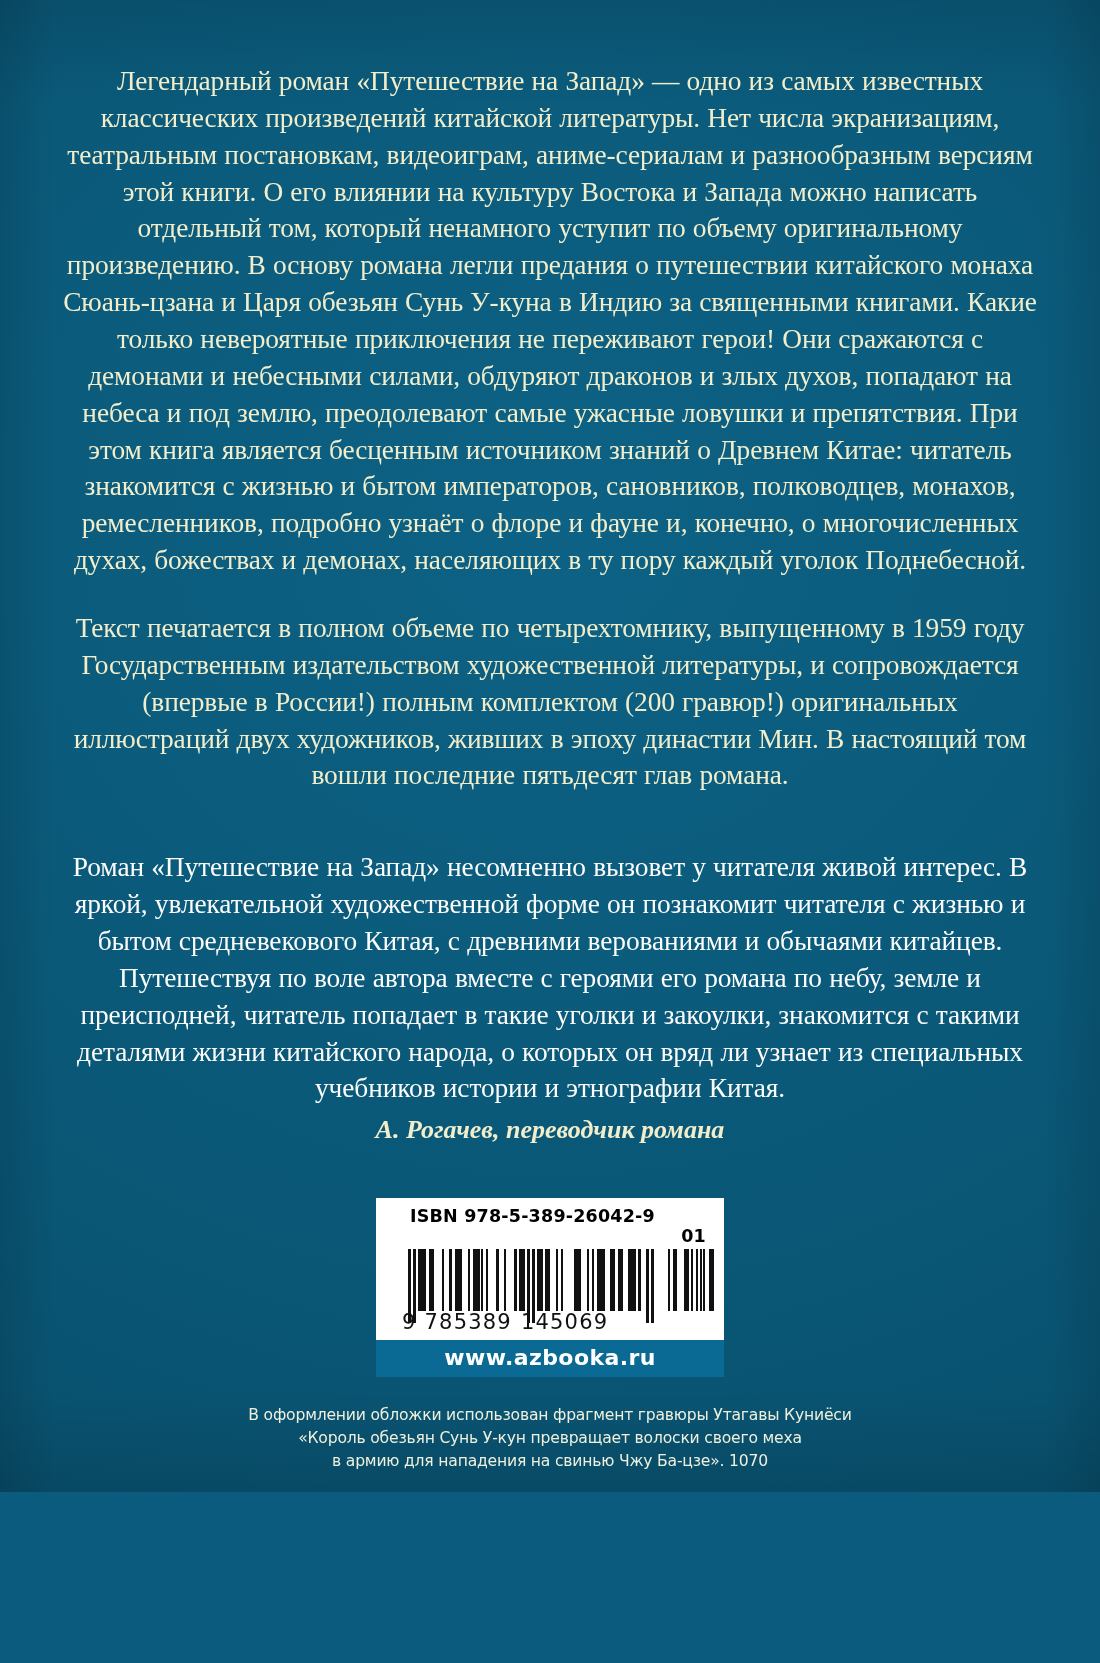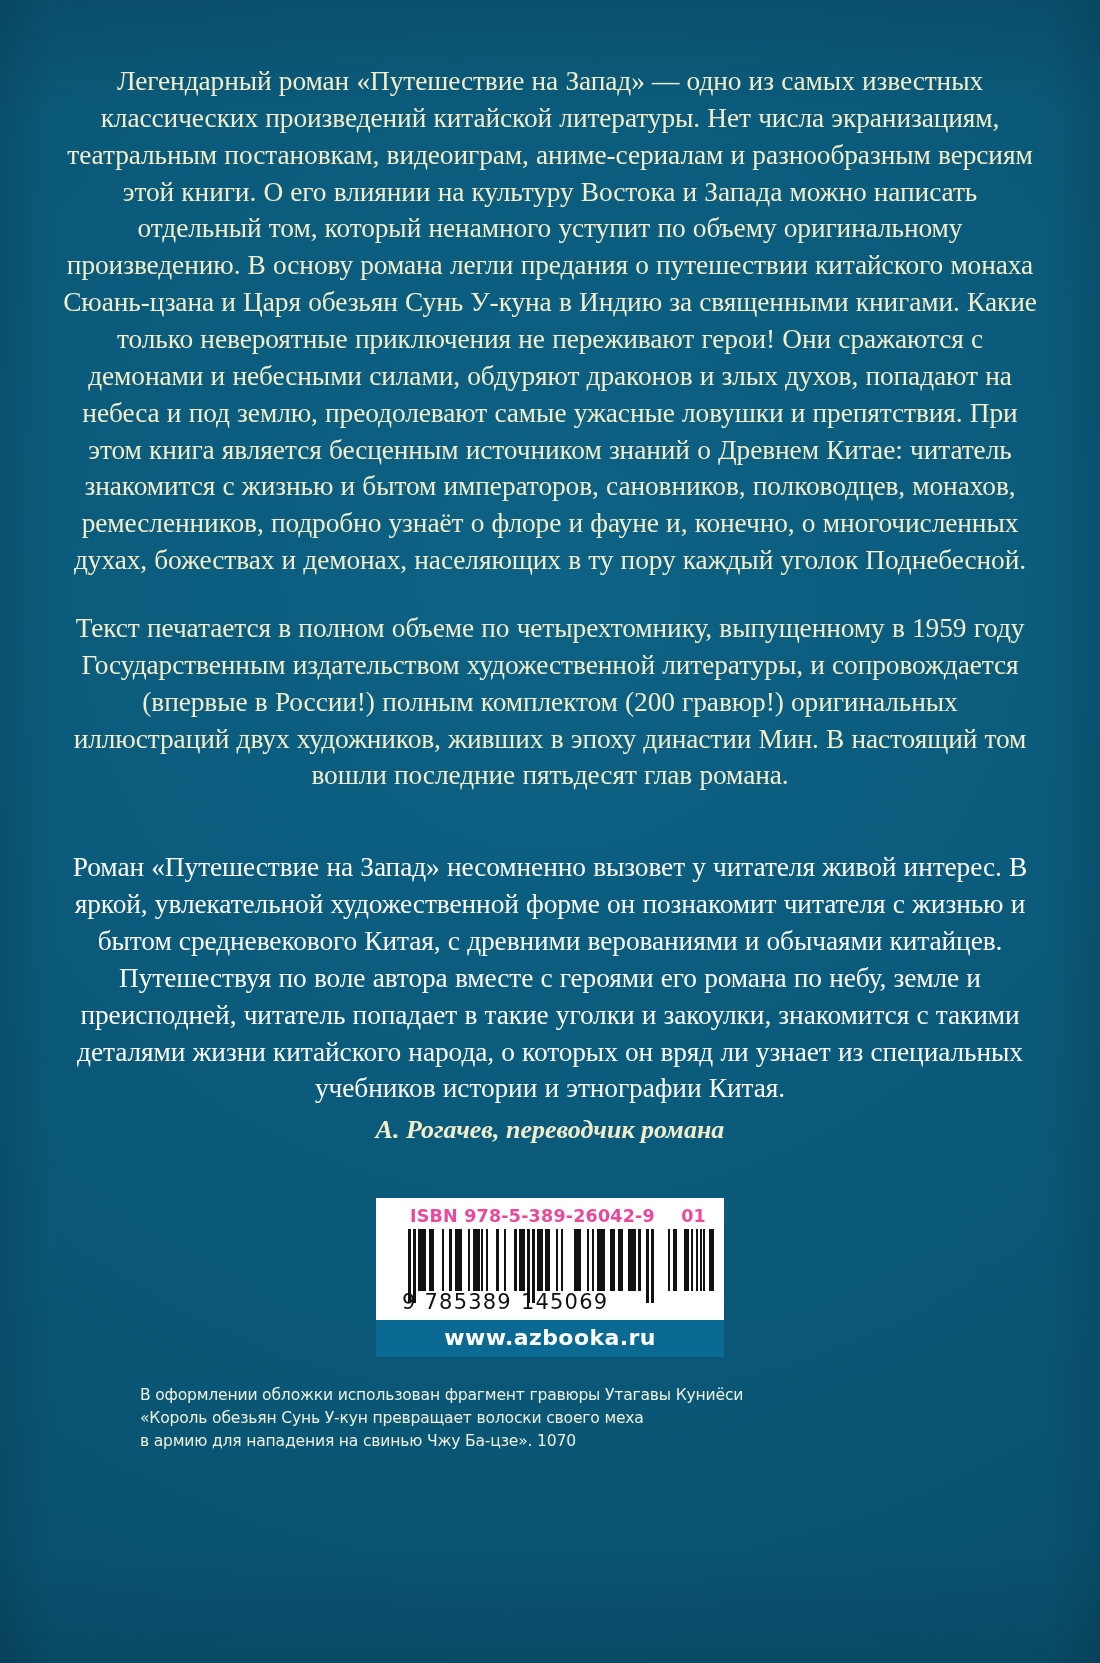--- a/index.html
+++ b/index.html
@@ -10,21 +10,21 @@
     width: 1100px;
     height: 1663px;
     overflow: hidden;
     background: #0b5b7e;
     font-family: "Liberation Serif", serif;
   }
 
   .cover {
     position: relative;
     width: 1100px;
-    height: 1663px;
+    height: 1492px;
     box-sizing: border-box;
     background:
       radial-gradient(ellipse 120% 80% at 50% 35%, #0d6285 0%, #0a5878 55%, #084f6c 100%);
     overflow: hidden;
   }
 
   
   .vignette {
     position: absolute;
     inset: 0;
@@ -79,22 +79,23 @@
     position: relative;
   }
   .isbn-row {
     display: flex;
     align-items: baseline;
     justify-content: flex-start;
     padding: 0 12px 0 34px;
     font-family: "DejaVu Sans", sans-serif;
     font-size: 17.5px;
     font-weight: 600;
-    color: #ec4899;
+    color: #000000;
     letter-spacing: 0.2px;
+    flex-direction: column;
   }
   .isbn-row .isbn-main { white-space: nowrap; }
   .isbn-row .isbn-addon {
     margin-left: auto;
     padding-right: 6px;
     white-space: nowrap;
   }
 
   .bars-row {
     display: flex;
@@ -142,21 +143,21 @@
     font-size: 22px;
     font-weight: 700;
     color: #ffffff;
     letter-spacing: 0.4px;
   }
 
   
   .credit {
     margin: 27px auto 0 auto;
     width: 820px;
-    text-align: left;
+    text-align: center;
     color: #eef0dd;
     font-family: "DejaVu Sans", sans-serif;
     font-size: 15.6px;
     line-height: 1.48;
     letter-spacing: -0.2px;
   }
   .credit div { display: block; }
 </style>
 </head>
 <body>

